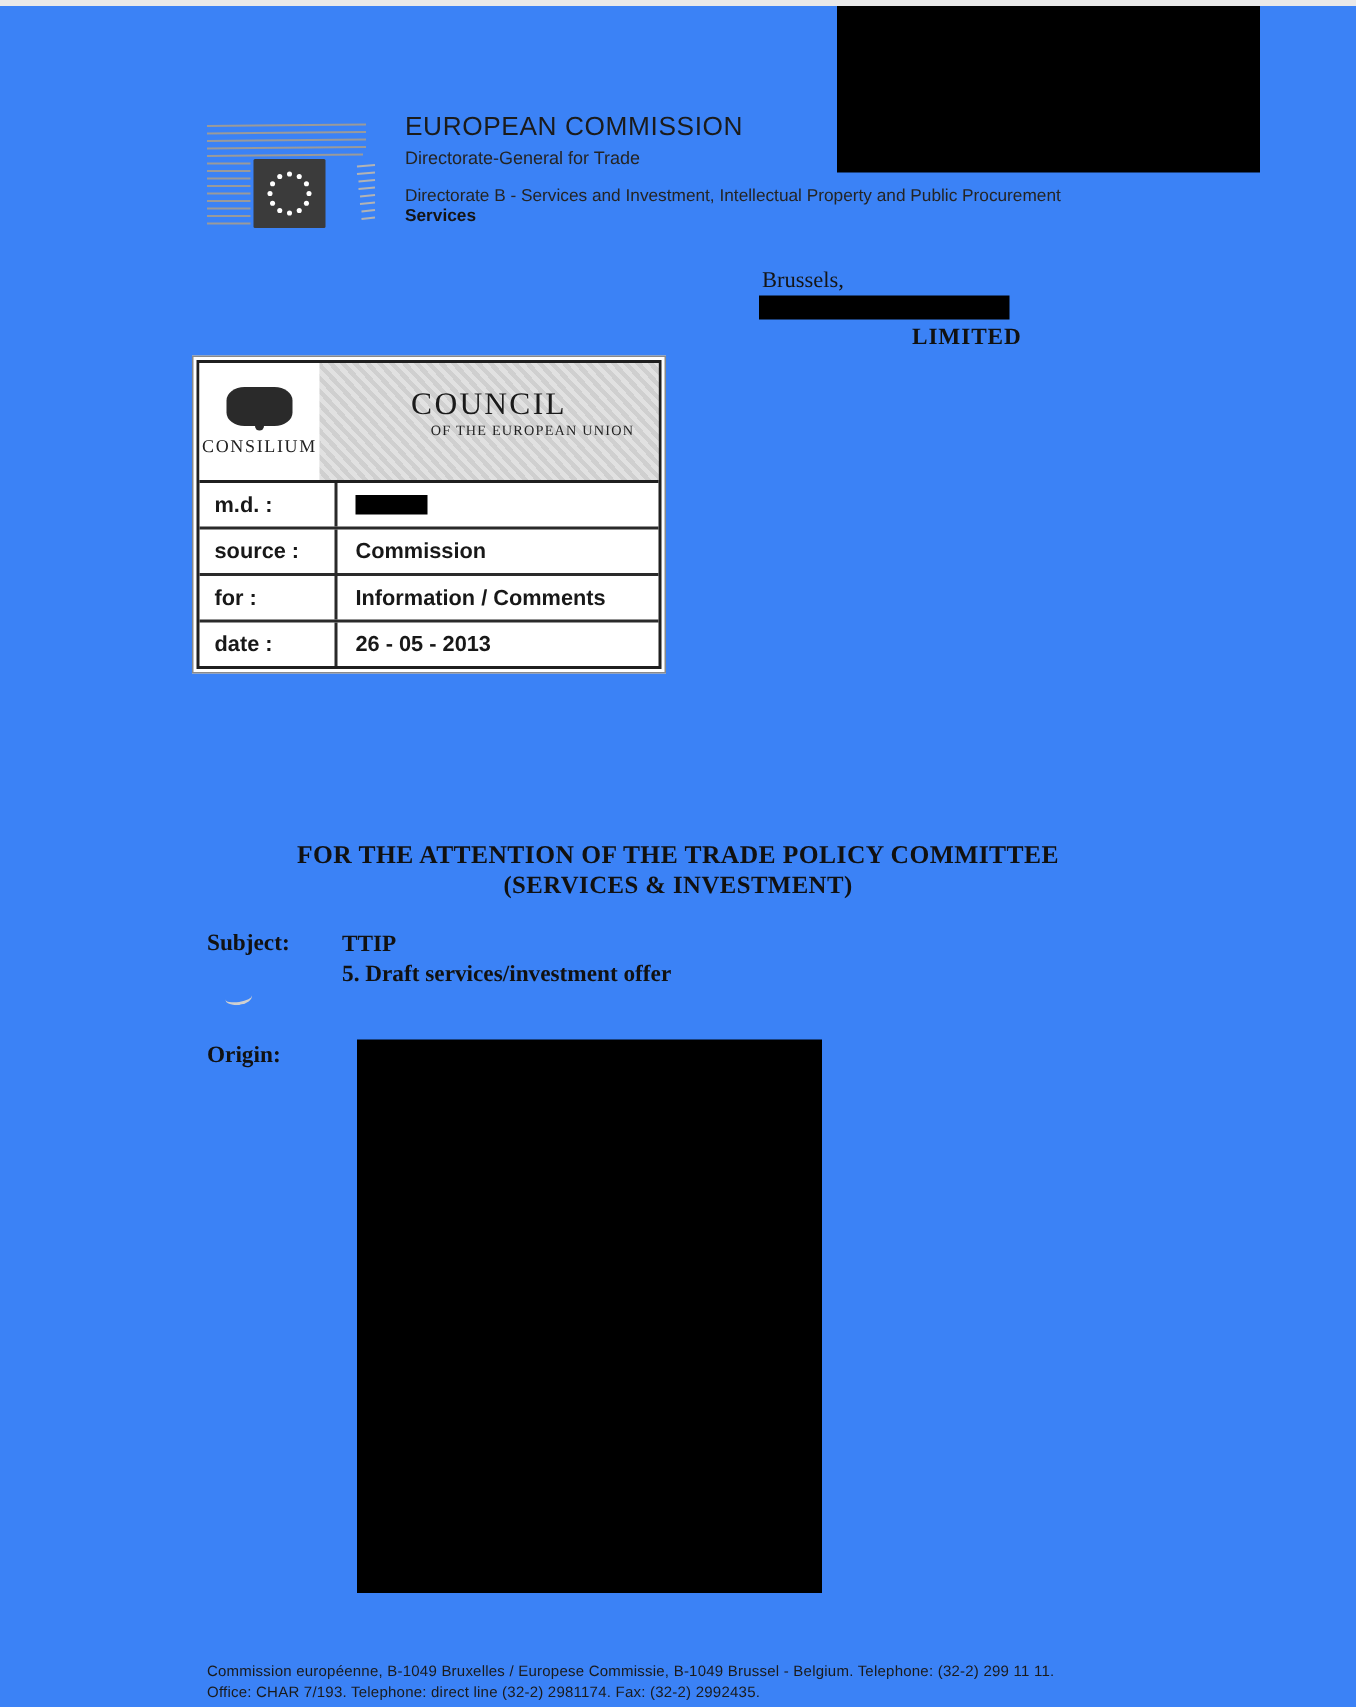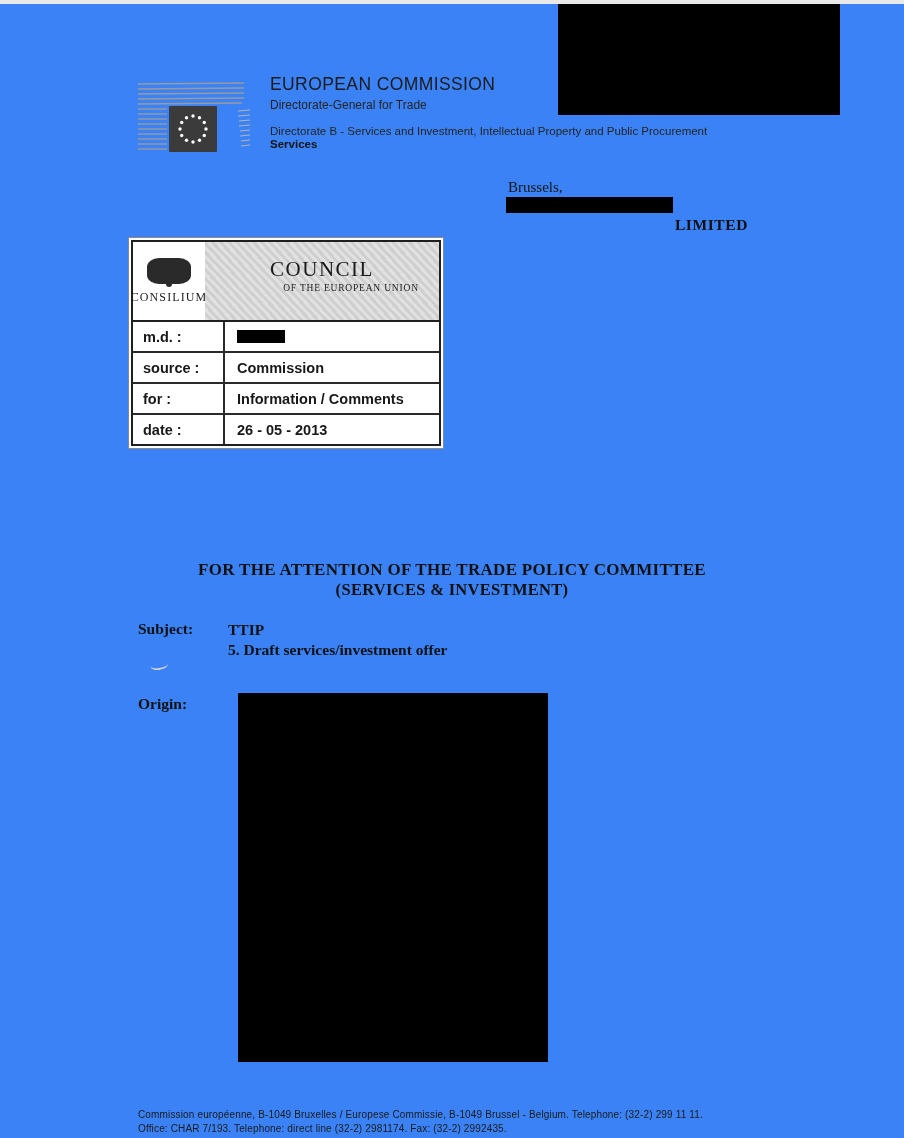--- a/index.html
+++ b/index.html
@@ -17,28 +17,28 @@
   .hdr-org{font-size:17.5px;letter-spacing:.4px;color:#1b1b1b;}
   .hdr-dg{font-size:12px;margin-top:3px;color:#242424;}
   .hdr-dir{font-size:11.5px;margin-top:13px;color:#242424;width:470px;}
   .hdr-unit{font-size:11.5px;font-weight:bold;color:#141414;margin-top:1px;}
 
   .redact-top{left:558px;top:0;width:282px;height:111px;}
 
   
   .place{left:508px;top:175px;font-family:"Liberation Serif",serif;font-size:15px;color:#151515;}
   .redact-place{left:506px;top:193px;width:167px;height:16px;}
-  .limited{left:608px;top:212px;width:140px;text-align:right;
+  .limited{left:608px;top:212px;width:140px;
     font-family:"Liberation Serif",serif;font-weight:bold;font-size:15.5px;letter-spacing:.6px;color:#111;}
 
   
   .council-wrap{left:128px;top:233px;width:310px;border:1px solid #8a8a8a;padding:2px;background:#fff;}
   .council-inner{border:2px solid #1f1f1f;}
   .c-header{display:flex;height:78px;border-bottom:2px solid #1f1f1f;}
-  .c-logo-cell{width:72px;display:flex;flex-direction:column;align-items:center;justify-content:center;background:#fff;}
+  .c-logo-cell{width:80px;display:flex;flex-direction:column;align-items:center;justify-content:center;background:#fff;}
   .barrel{position:relative;width:44px;height:26px;background:#2a2a2a;border-radius:12px/9px;}
   .barrel::after{content:"";position:absolute;bottom:-3px;left:50%;transform:translateX(-50%);
     width:6px;height:4px;background:#2a2a2a;border-radius:0 0 3px 3px;}
   .consilium-label{font-family:"Liberation Serif",serif;font-size:12px;letter-spacing:1.1px;margin-top:6px;color:#222;}
   .c-title-cell{flex:1;background:#d6d6d6;padding-top:15px;
     background-image:repeating-linear-gradient(47deg,rgba(255,255,255,.28) 0 3px,rgba(0,0,0,.03) 3px 6px);}
   .council-title{font-family:"Liberation Serif",serif;font-size:21px;letter-spacing:1.5px;text-align:center;color:#1a1a1a;}
   .council-sub{font-family:"Liberation Serif",serif;font-size:9.5px;letter-spacing:.8px;text-align:center;
     padding-left:58px;margin-top:1px;color:#222;}
   .c-committee{height:66px;border-bottom:2px solid #1f1f1f;display:flex;flex-direction:column;

